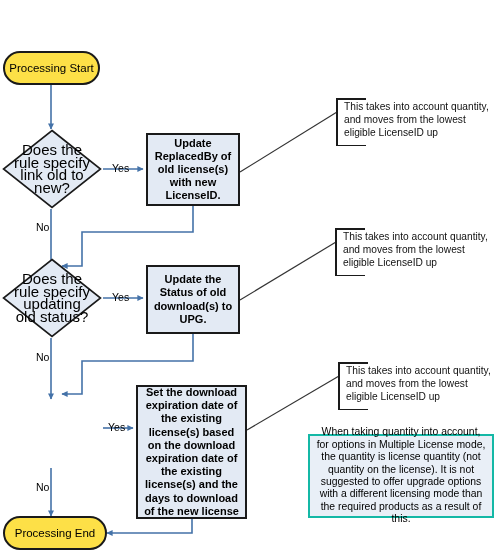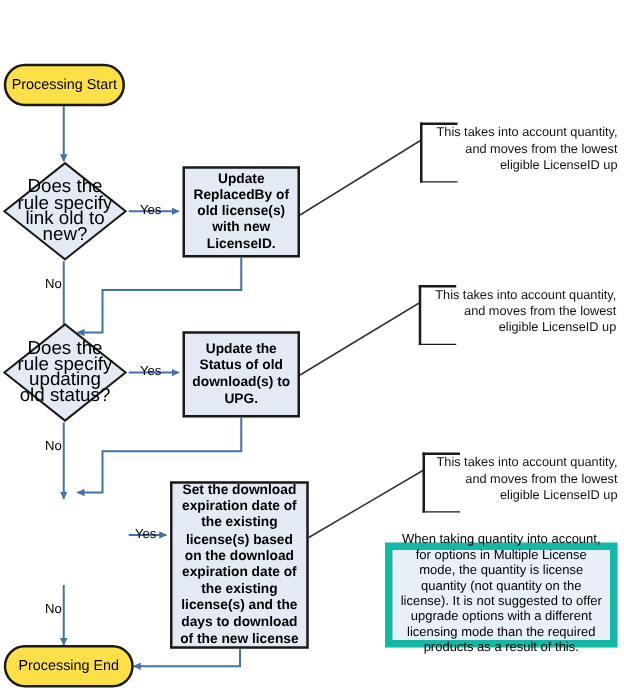--- a/index.html
+++ b/index.html
@@ -60,21 +60,21 @@
     background: #e3eaf4;
     border: 2px solid #1a1a1a;
     font-size: 11px;
     line-height: 13.2px;
     padding: 3px 5px;
     font-weight: bold;
   }
 
   .note-box {
     background: #e9eff7;
-    border: 6px solid #14b8a6;
+    border: 2px solid #14b8a6;
     font-size: 10.4px;
     line-height: 12.4px;
     padding: 4px 6px;
     color: #000;
   }
 
   
   .decision {
     position: absolute;
   }
@@ -97,21 +97,21 @@
     color: #000;
   }
 
   
   .callout {
     position: absolute;
     box-sizing: border-box;
     color: #111;
     font-size: 10.2px;
     line-height: 13.2px;
-    text-align: right;
+    text-align: left;
     padding: 2px 2px 2px 8px;
   }
   .callout .brk-v {
     position: absolute;
     left: 0;
     top: 0;
     bottom: 0;
     width: 1.5px;
     background: #1a1a1a;
   }

